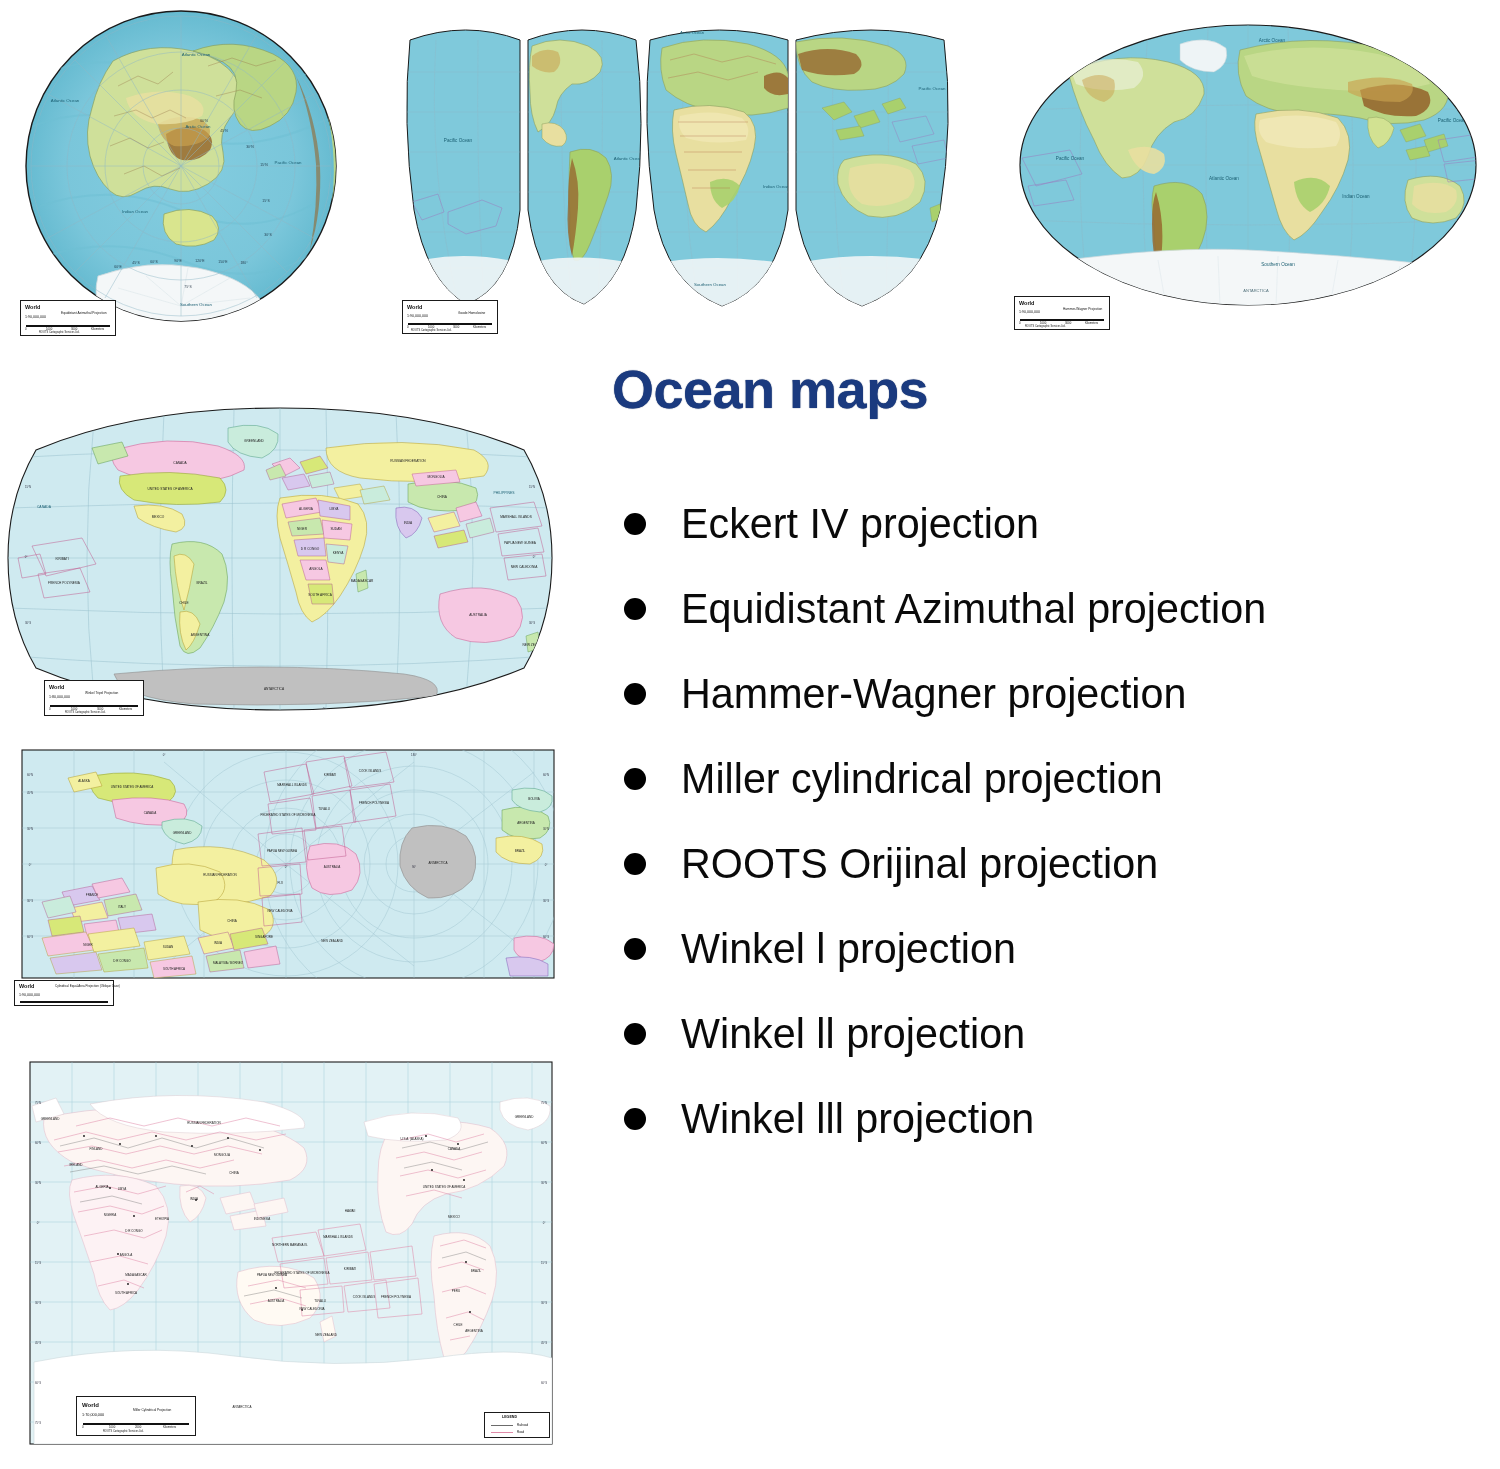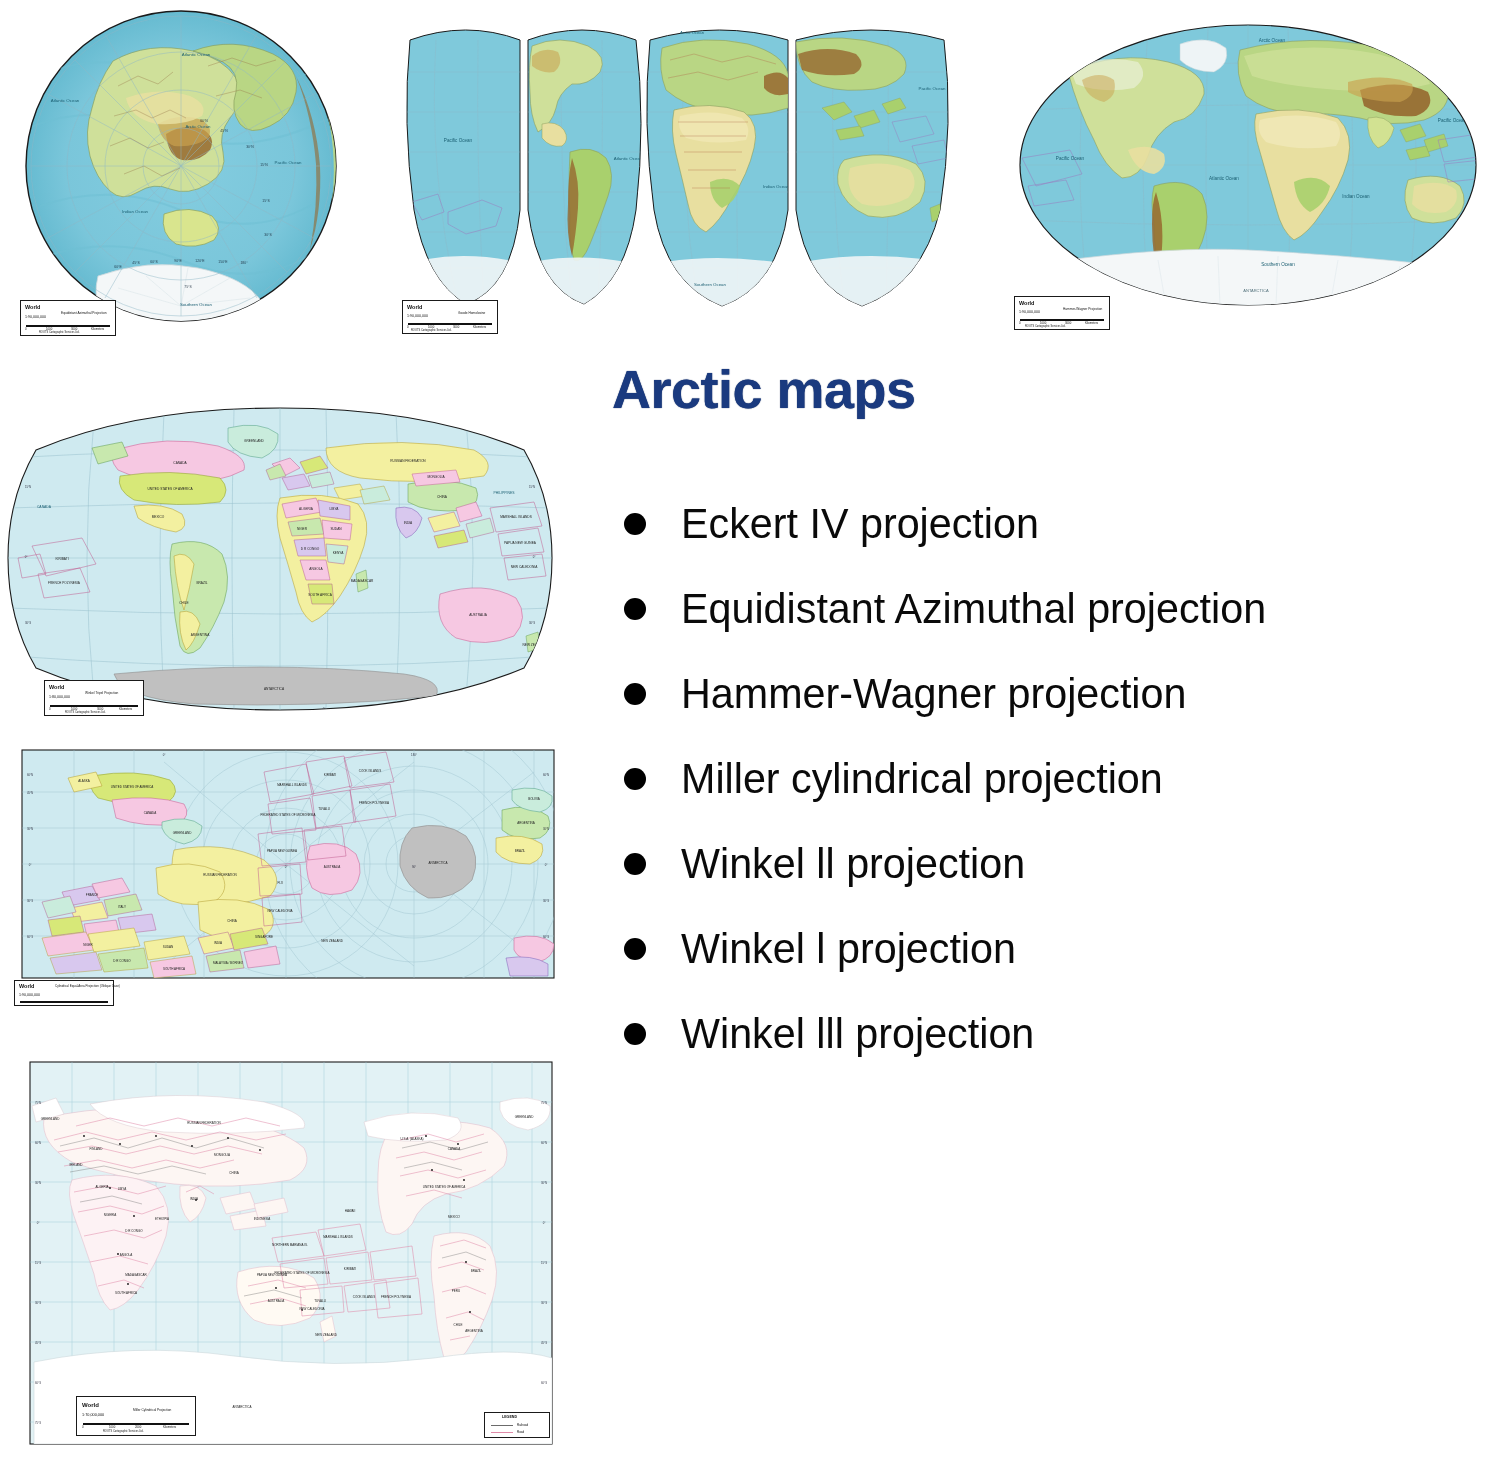--- a/index.html
+++ b/index.html
@@ -1007,21 +1007,21 @@
   <div class="plate" style="left:470px;top:372px;width:66px;height:26px;">
     <span class="pt w" style="left:17px;top:2.5px;font-size:3.6px;">LEGEND</span>
     <span class="bar" style="left:6px;top:12px;width:22px;height:1.2px;background:#6b6b6b;"></span>
     <span class="pt" style="left:32px;top:10.5px;font-size:3px;">Railroad</span>
     <span class="bar" style="left:6px;top:19px;width:22px;height:1.2px;background:#e08aa8;"></span>
     <span class="pt" style="left:32px;top:17.5px;font-size:3px;">Road</span>
   </div>
 </div>
 
 <div id="title-block">
-  <h1 id="page-title">Arctic maps</h1>
+  <h1 id="page-title">Ocean maps</h1>
 </div>
 
 <ul id="projection-list">
   <li>
     <span class="bullet"></span>
     <span class="label">Eckert IV projection</span>
   </li>
   <li>
     <span class="bullet"></span>
     <span class="label">Equidistant Azimuthal projection</span>
@@ -1029,23 +1029,27 @@
   <li>
     <span class="bullet"></span>
     <span class="label">Hammer-Wagner projection</span>
   </li>
   <li>
     <span class="bullet"></span>
     <span class="label">Miller cylindrical projection</span>
   </li>
   <li>
     <span class="bullet"></span>
-    <span class="label">Winkel ll projection</span>
+    <span class="label">ROOTS Orijinal projection</span>
   </li>
   <li>
     <span class="bullet"></span>
     <span class="label">Winkel  l  projection</span>
   </li>
   <li>
     <span class="bullet"></span>
+    <span class="label">Winkel ll projection</span>
+  </li>
+  <li>
+    <span class="bullet"></span>
     <span class="label">Winkel lll projection</span>
   </li>
 </ul>
 
 </body></html>

